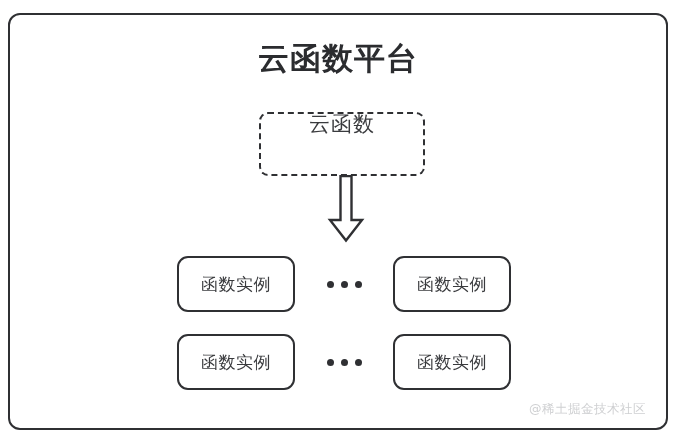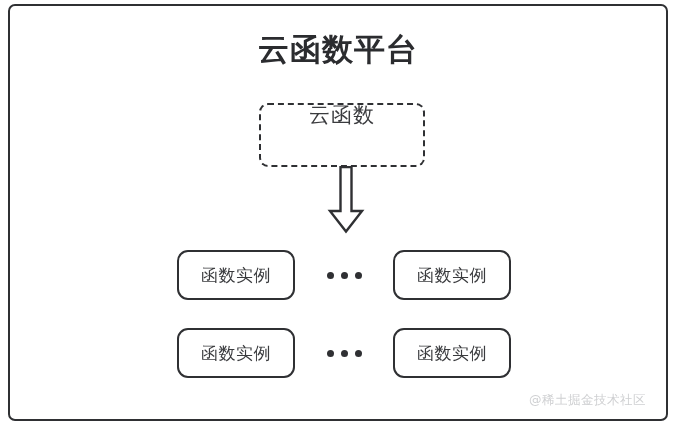--- a/index.html
+++ b/index.html
@@ -20,26 +20,26 @@
     position: relative;
     width: 676px;
     height: 434px;
     background: #ffffff;
   }
 
   
   .platform-box {
     position: absolute;
     left: 8px;
-    top: 4px;
+    top: 13px;
     width: 660px;
     height: 417px;
     box-sizing: border-box;
     border: 2.5px solid #2f3033;
-    border-radius: 7px;
+    border-radius: 12px;
     background: #ffffff;
   }
 
   
   .platform-title {
     position: absolute;
     left: 0;
     top: 22px;
     width: 100%;
     text-align: center;
@@ -95,21 +95,21 @@
     height: 50px;
     display: flex;
     align-items: center;
     justify-content: space-between;
   }
   .instance-row.row-1 { top: 244px; }
   .instance-row.row-2 { top: 322px; }
 
   .instance-box {
     width: 118px;
-    height: 50px;
+    height: 56px;
     box-sizing: border-box;
     border: 2.5px solid #2f3033;
     border-radius: 11px;
     background: #ffffff;
     display: flex;
     align-items: center;
     justify-content: center;
   }
   .instance-label {
     font-size: 17px;

